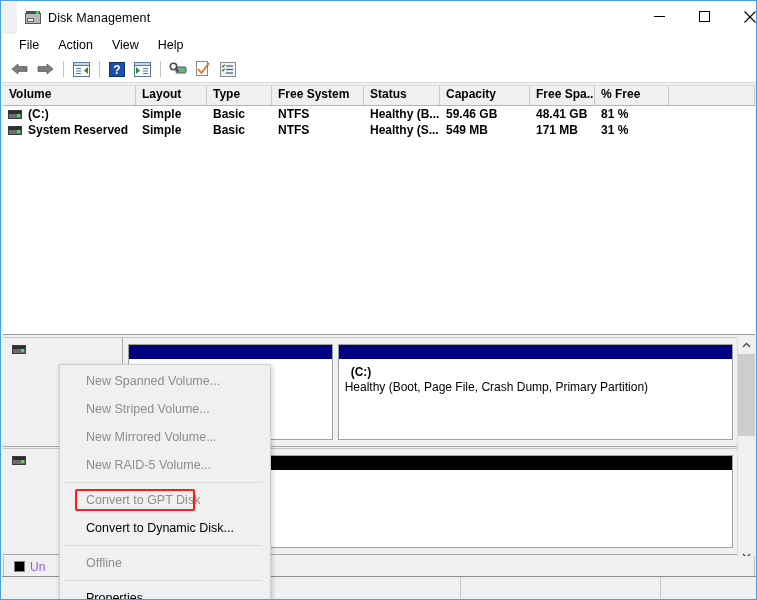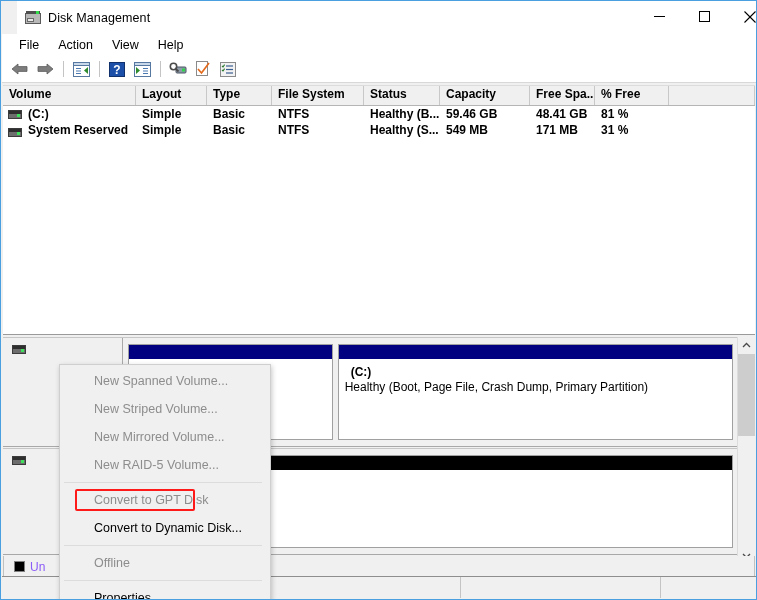--- a/index.html
+++ b/index.html
@@ -360,21 +360,21 @@
     border: 1px solid #cfcfcf;
     box-sizing: border-box;
     padding: 2px 0 2px 0;
     z-index: 50;
     box-shadow: 1px 2px 5px rgba(0,0,0,0.22);
   }
   .ctx-item {
     height: 28px;
     display: flex;
     align-items: center;
-    padding-left: 34px;
+    padding-left: 26px;
     font-size: 12.5px;
     color: #000000;
     position: relative;
     white-space: nowrap;
   }
   .ctx-item.disabled { color: #8d8d8d; }
   .ctx-sep {
     height: 1px;
     background: #dcdcdc;
     margin: 3px 8px 3px 4px;
@@ -495,21 +495,21 @@
         <polyline points="2,8 3,9 4.6,6.6" fill="none" stroke="#2e7d32" stroke-width="1.1"></polyline>
       </svg>
     </div>
   </div>
 
   <div class="list-pane">
     <div class="list-header" id="list-header">
         <div class="hcell" style="width: 133px;">Volume</div>
         <div class="hcell" style="width: 71px;">Layout</div>
         <div class="hcell" style="width: 65px;">Type</div>
-        <div class="hcell" style="width: 92px;">File System</div>
+        <div class="hcell" style="width: 92px;">Free System</div>
         <div class="hcell" style="width: 76px;">Status</div>
         <div class="hcell" style="width: 90px;">Capacity</div>
         <div class="hcell" style="width: 65px;">Free Spa...</div>
         <div class="hcell" style="width: 74px;">% Free</div>
         <div class="hcell" style="width: 86px;"></div>
       </div>
     <div class="rows" id="list-rows">
         <div class="lrow">
           <div class="cell vol" style="width: 133px;">
             <span class="drive-icon">
@@ -521,21 +521,21 @@
           </div>
           <div class="cell" style="width: 71px;">Simple</div>
           <div class="cell" style="width: 65px;">Basic</div>
           <div class="cell" style="width: 92px;">NTFS</div>
           <div class="cell" style="width: 76px;">Healthy (B...</div>
           <div class="cell" style="width: 90px;">59.46 GB</div>
           <div class="cell" style="width: 65px;">48.41 GB</div>
           <div class="cell" style="width: 74px;">81 %</div>
         </div>
         <div class="lrow">
-          <div class="cell vol" style="width: 133px; align-items: flex-end;">
+          <div class="cell vol" style="width: 133px;">
             <span class="drive-icon">
               <span class="d-body"></span>
               <span class="d-top"></span>
               <span class="d-led"></span>
             </span>
             <span>System Reserved</span>
           </div>
           <div class="cell" style="width: 71px;">Simple</div>
           <div class="cell" style="width: 65px;">Basic</div>
           <div class="cell" style="width: 92px;">NTFS</div>

